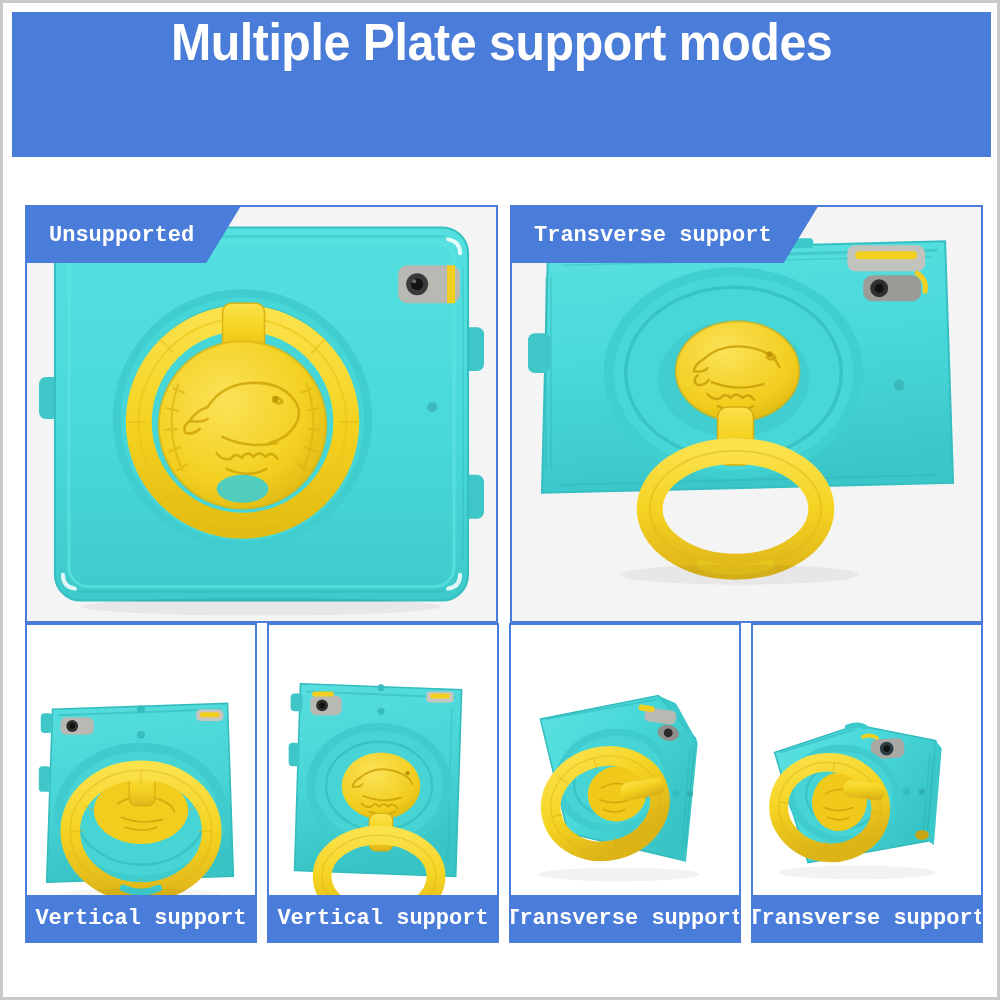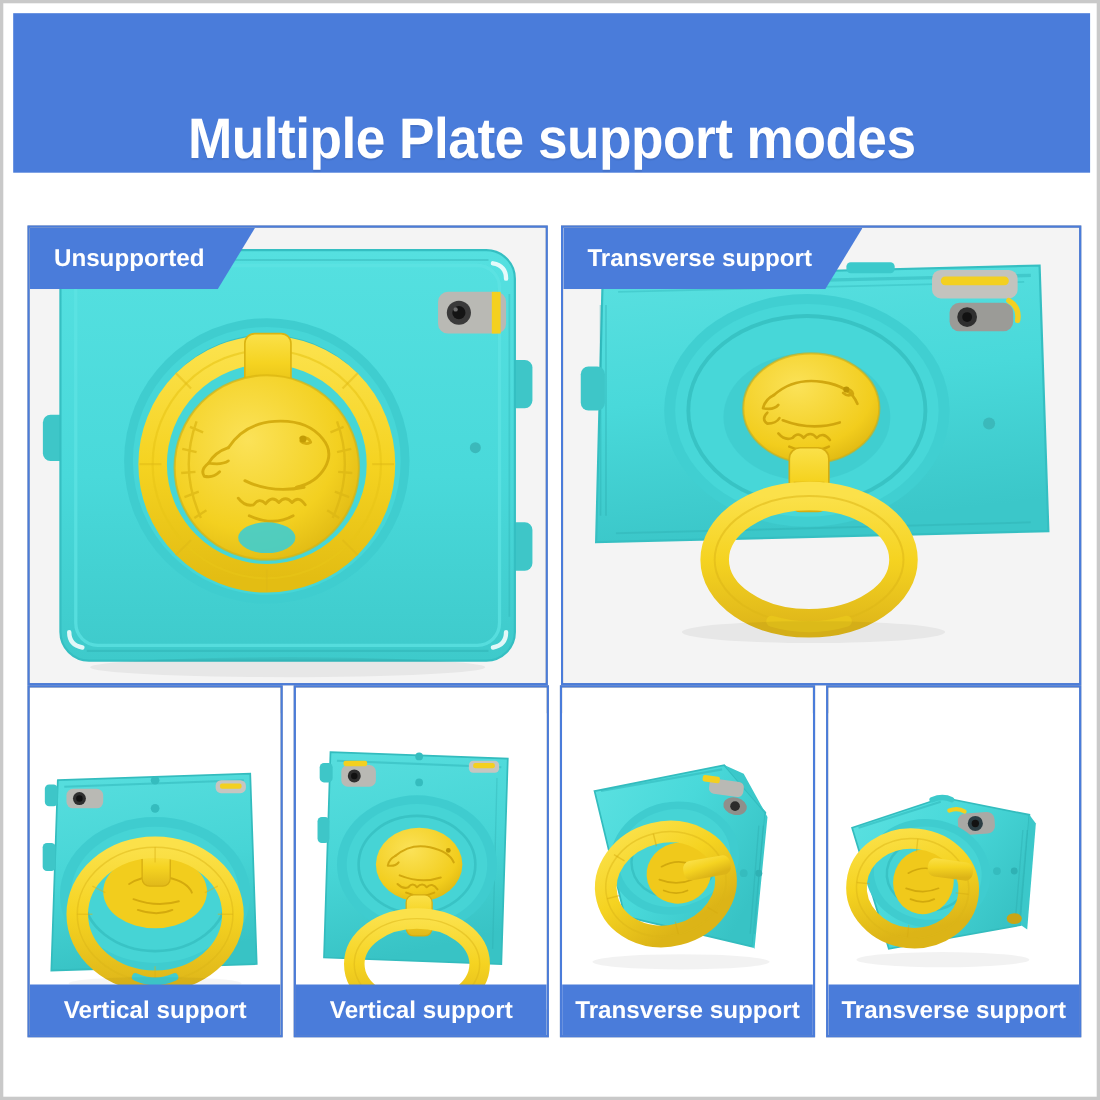--- a/index.html
+++ b/index.html
@@ -18,21 +18,21 @@
     border-bottom:3px solid #c9c9c9;
     border-top:3px solid #c9c9c9;
   }
 
   
   .header {
     position:absolute;
     left:9px; top:9px;
     width:979px; height:145px;
     background:#4a7cda;
-    display:flex; align-items:flex-end; justify-content:center;
+    display:flex; align-items:flex-start; justify-content:center;
   }
   .header-title {
     color:#ffffff;
     font-size:52px;
     font-weight:bold;
     letter-spacing:-0.5px;
     transform:scaleX(0.93);
     white-space:nowrap;
     text-shadow:0 1px 1px rgba(0,0,0,.08);
   }
@@ -47,23 +47,24 @@
   .grid-bottom {
     position:absolute;
     left:22px; top:620px;
     width:958px; height:320px;
     display:flex; gap:10px;
   }
 
   .panel {
     position:relative;
     border:2px solid #4a7cda;
-    background:#a3a3a3;
+    background:#0f172a;
     overflow:hidden;
     flex:1;
+    font-family:Liberation Mono, monospace;
   }
 
   
   .ribbon {
     position:absolute;
     left:0; top:0;
     height:56px;
     background:#4a7cda;
     display:flex; align-items:center;
     padding-left:22px; padding-right:46px;

